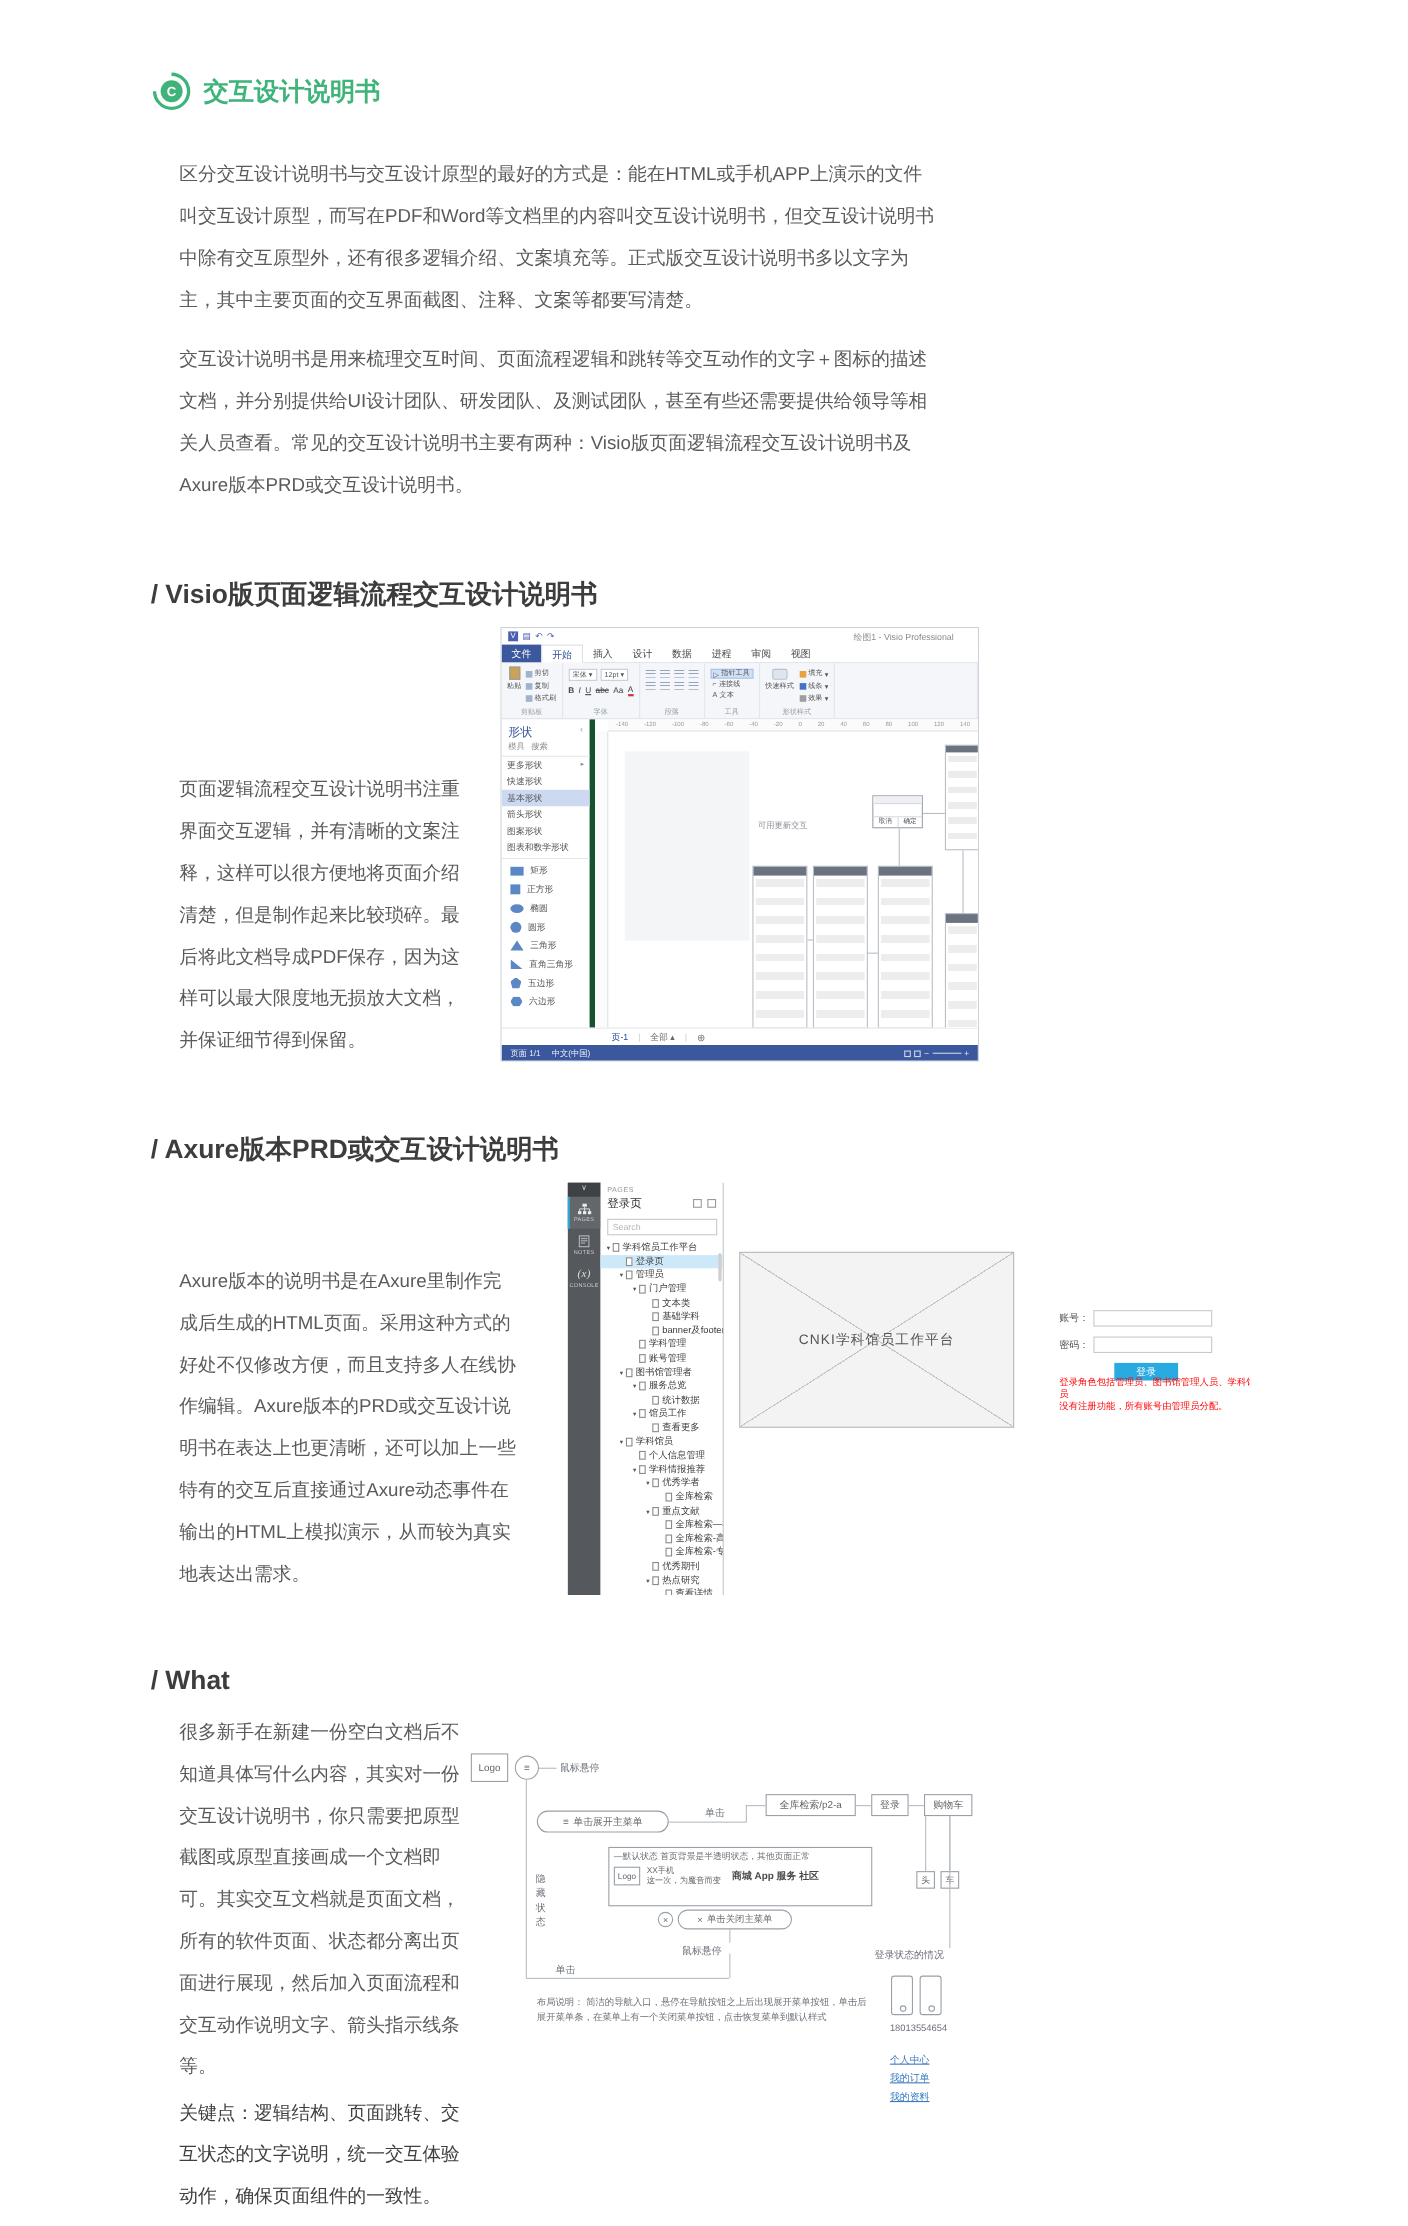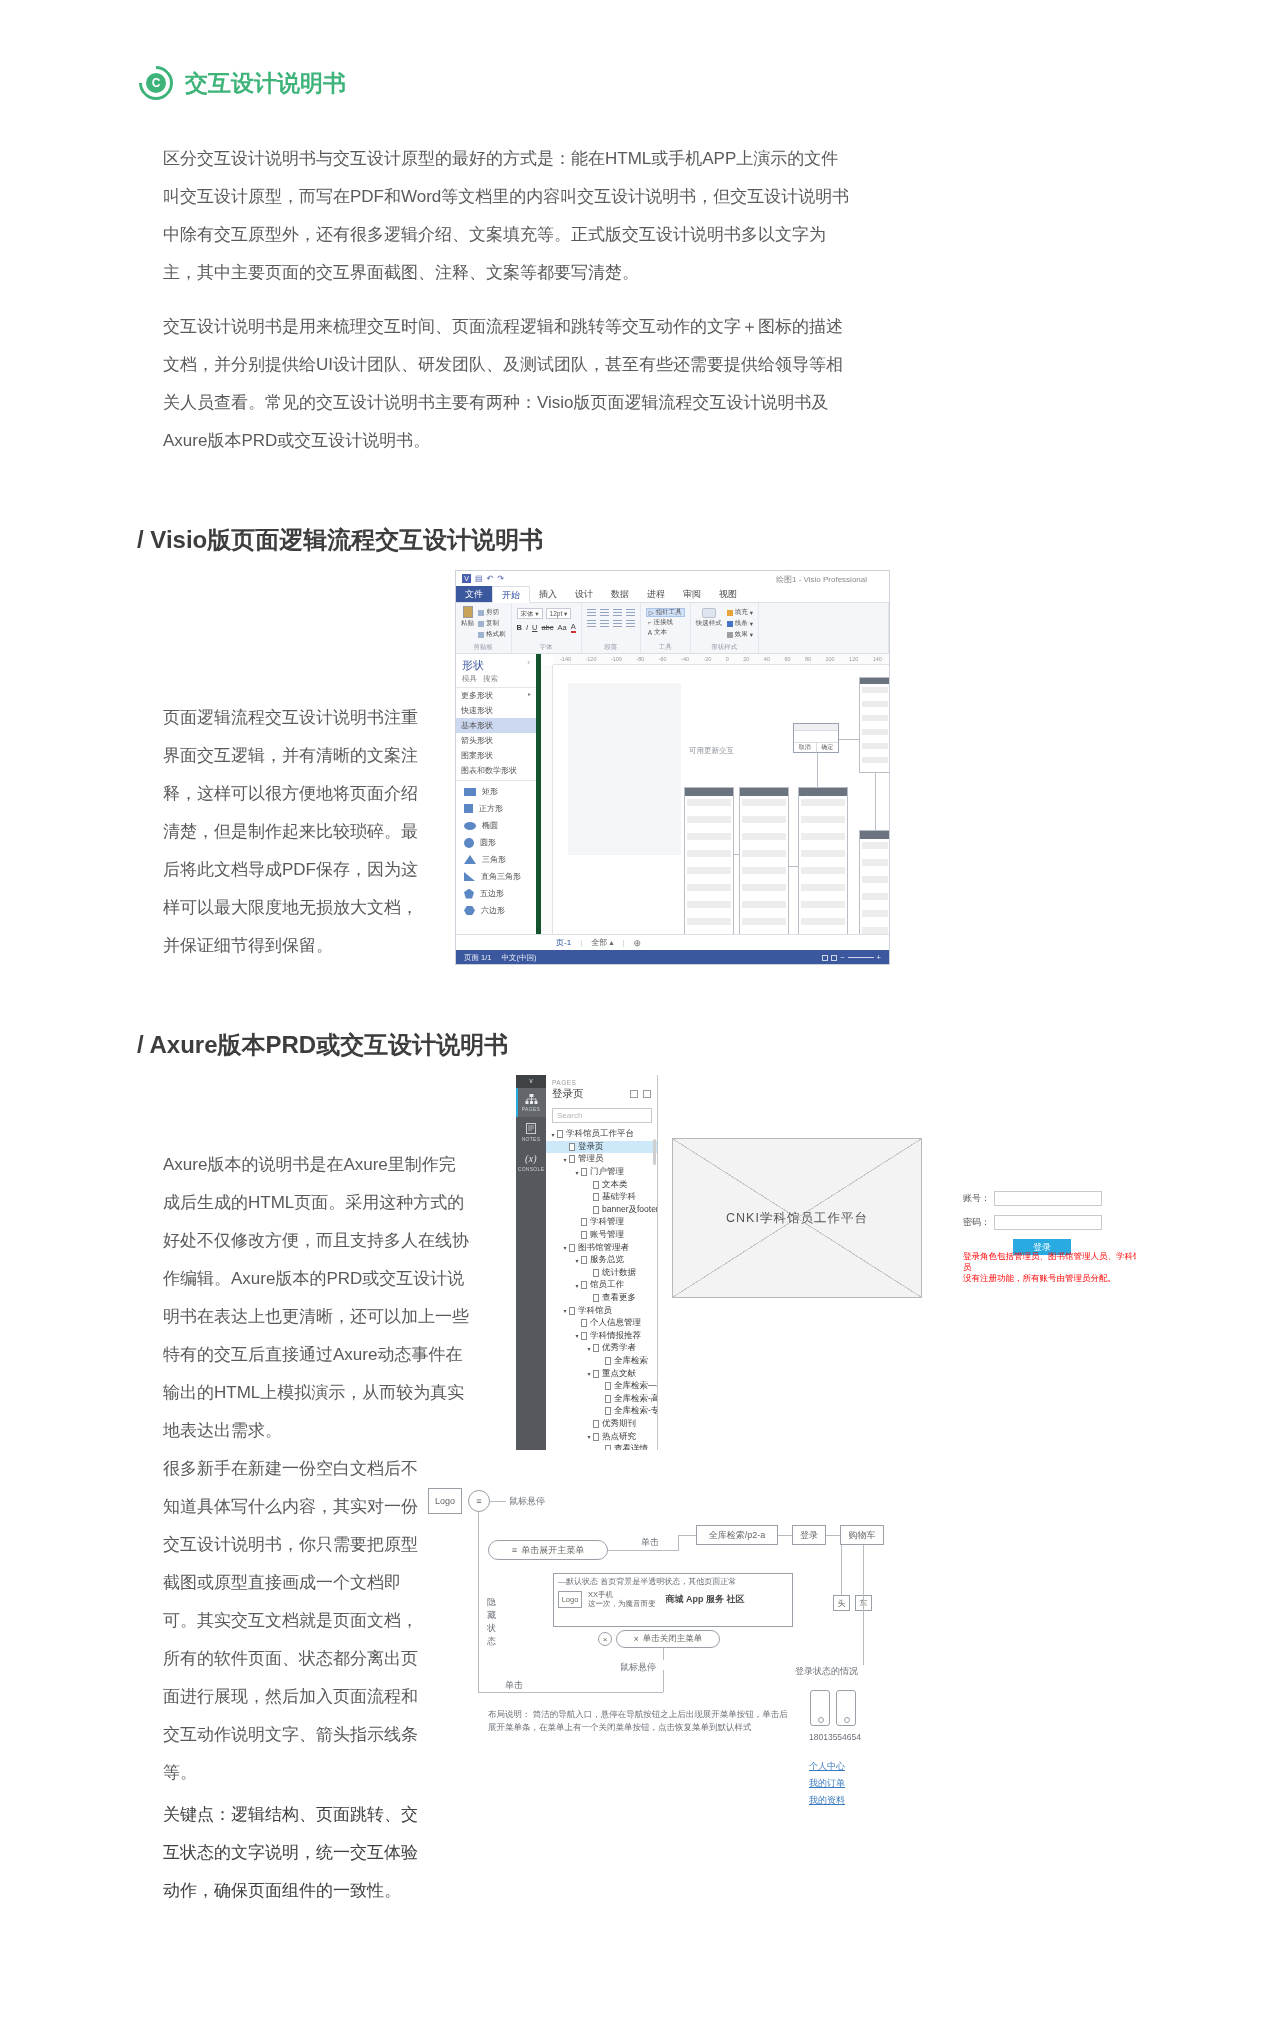--- a/index.html
+++ b/index.html
@@ -588,20 +588,21 @@
         </div>
         <div class="abtn">登录</div>
       </div>
       <div class="anote">
         <div>登录角色包括管理员、图书馆管理人员、学科馆员</div>
         <div>没有注册功能，所有账号由管理员分配。</div>
       </div>
     </div>
   </div>
 
+  <h2 class="sec-h">/ What</h2>
   <div class="srow">
     <div class="coltext ct-what">
       <div>很多新手在新建一份空白文档后不知道具体写什么内容，其实对一份交互设计说明书，你只需要把原型截图或原型直接画成一个文档即可。其实交互文档就是页面文档，所有的软件页面、状态都分离出页面进行展现，然后加入页面流程和交互动作说明文字、箭头指示线条等。</div>
       <div class="keypoint">关键点：逻辑结构、页面跳转、交互状态的文字说明，统一交互体验动作，确保页面组件的一致性。</div>
     </div>
 
     <div class="wdiag">
       <div class="wbox" style="left:0;top:8px;width:34px;height:26px;">
             <span>Logo</span>
           </div>

